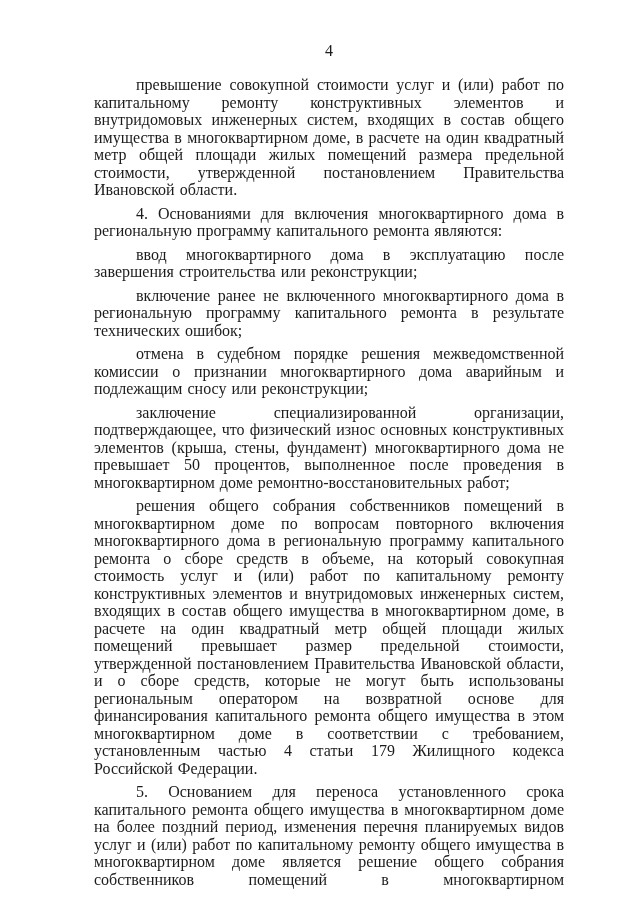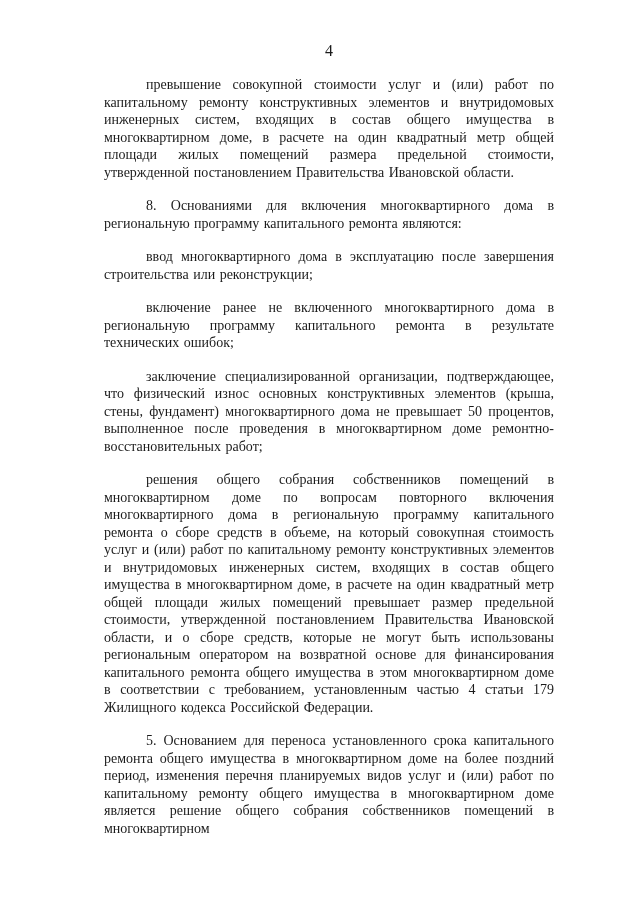--- a/index.html
+++ b/index.html
@@ -21,40 +21,41 @@
     padding: 42px 70px 0 88px;
     background: #ffffff;
   }
   .page-number {
     text-align: center;
     font-size: 16px;
     line-height: 18px;
     margin: 0 0 16px 0;
   }
   .doc-body p {
-    margin: 16px;
-    font-size: 14px;
+    margin: 6px;
+    font-size: 16px;
     line-height: 17.5px;
     text-align: justify;
     text-indent: 42px;
     word-spacing: 1px;
   }
   
   .doc-body p.continued {
     text-align-last: justify;
   }
 </style>
 </head>
 <body>
 
 <div class="page">
   <div class="page-number">4</div>
 
   <div class="doc-body">
     <p>превышение совокупной стоимости услуг и (или) работ по капитальному ремонту конструктивных элементов и внутридомовых инженерных систем, входящих в состав общего имущества в многоквартирном доме, в расчете на один квадратный метр общей площади жилых помещений размера предельной стоимости, утвержденной постановлением Правительства Ивановской области.</p>
-    <p>8. Основаниями для включения многоквартирного дома в региональную программу капитального ремонта являются:</p>
+    <p>4. Основаниями для включения многоквартирного дома в региональную программу капитального ремонта являются:</p>
     <p>ввод многоквартирного дома в эксплуатацию после завершения строительства или реконструкции;</p>
     <p>включение ранее не включенного многоквартирного дома в региональную программу капитального ремонта в результате технических ошибок;</p>
+    <p>отмена в судебном порядке решения межведомственной комиссии о признании многоквартирного дома аварийным и подлежащим сносу или реконструкции;</p>
     <p>заключение специализированной организации, подтверждающее, что физический износ основных конструктивных элементов (крыша, стены, фундамент) многоквартирного дома не превышает 50 процентов, выполненное после проведения в многоквартирном доме ремонтно-восстановительных работ;</p>
     <p>решения общего собрания собственников помещений в многоквартирном доме по вопросам повторного включения многоквартирного дома в региональную программу капитального ремонта о сборе средств в объеме, на который совокупная стоимость услуг и (или) работ по капитальному ремонту конструктивных элементов и внутридомовых инженерных систем, входящих в состав общего имущества в многоквартирном доме, в расчете на один квадратный метр общей площади жилых помещений превышает размер предельной стоимости, утвержденной постановлением Правительства Ивановской области, и о сборе средств, которые не могут быть использованы региональным оператором на возвратной основе для финансирования капитального ремонта общего имущества в этом многоквартирном доме в соответствии с требованием, установленным частью 4 статьи 179 Жилищного кодекса Российской Федерации.</p>
     <p class="continued">5. Основанием для переноса установленного срока капитального ремонта общего имущества в многоквартирном доме на более поздний период, изменения перечня планируемых видов услуг и (или) работ по капитальному ремонту общего имущества в многоквартирном доме является решение общего собрания собственников помещений в многоквартирном</p>
   </div>
 </div>
 
 </body></html>

